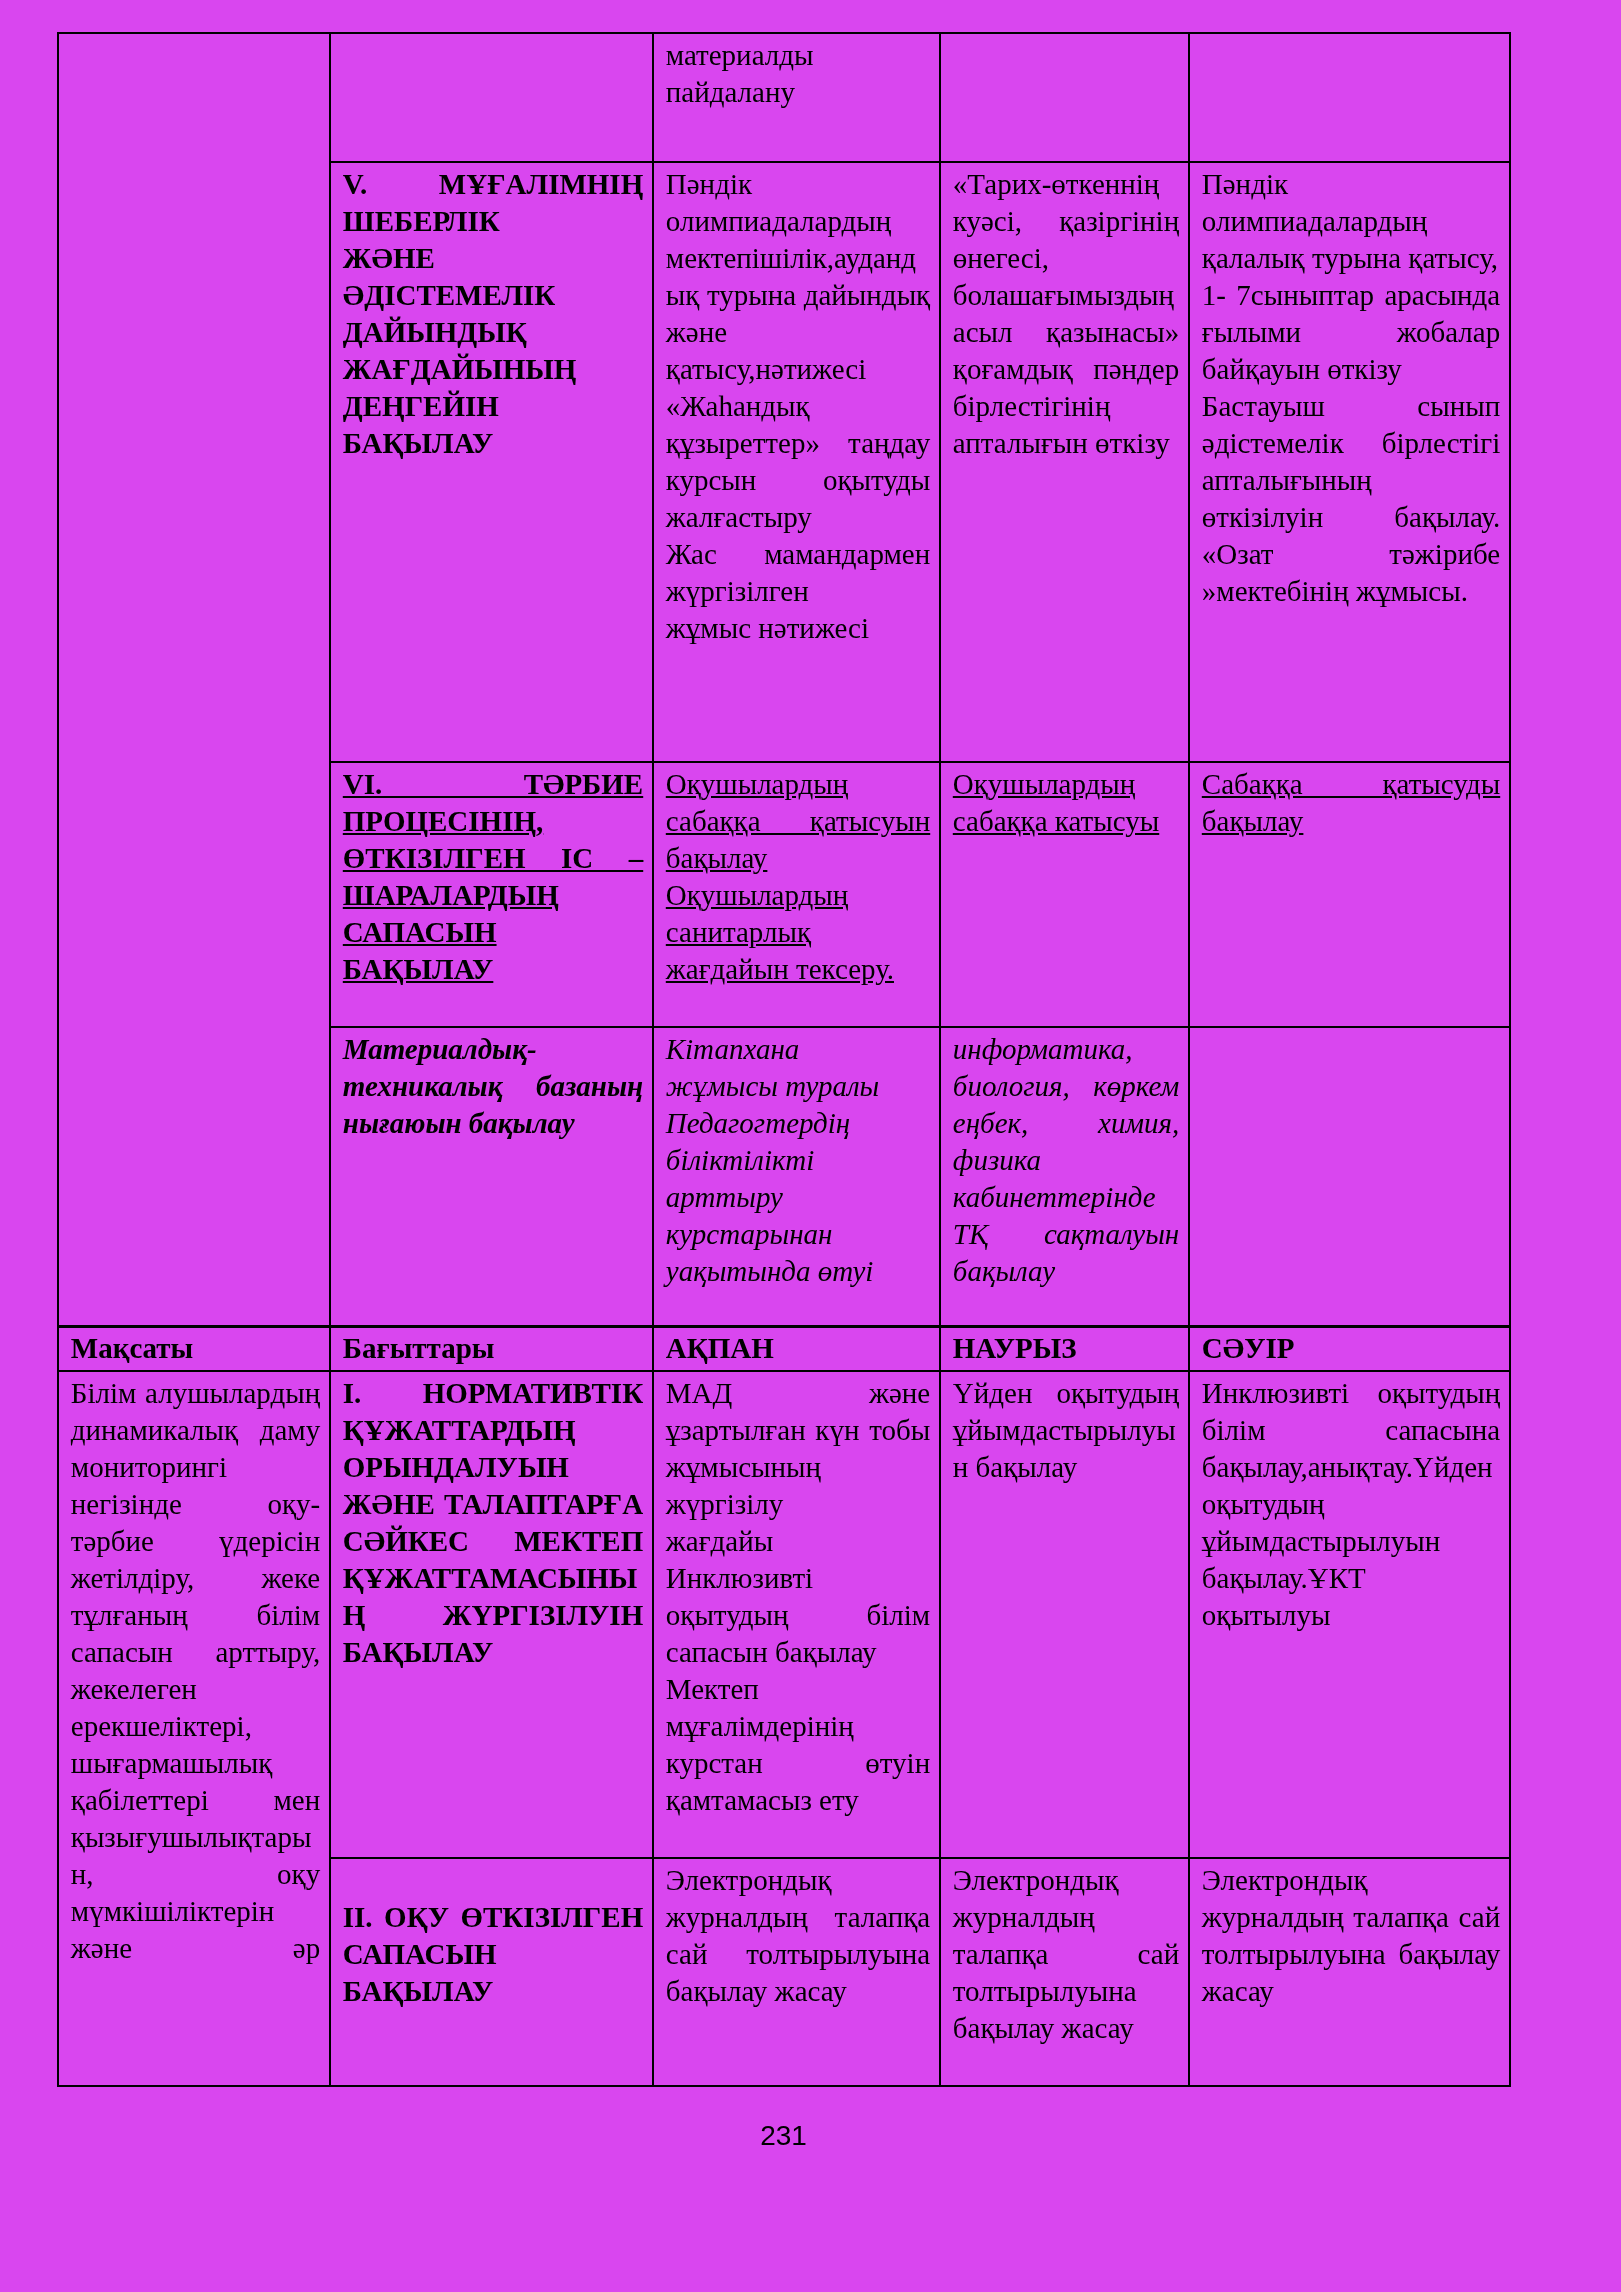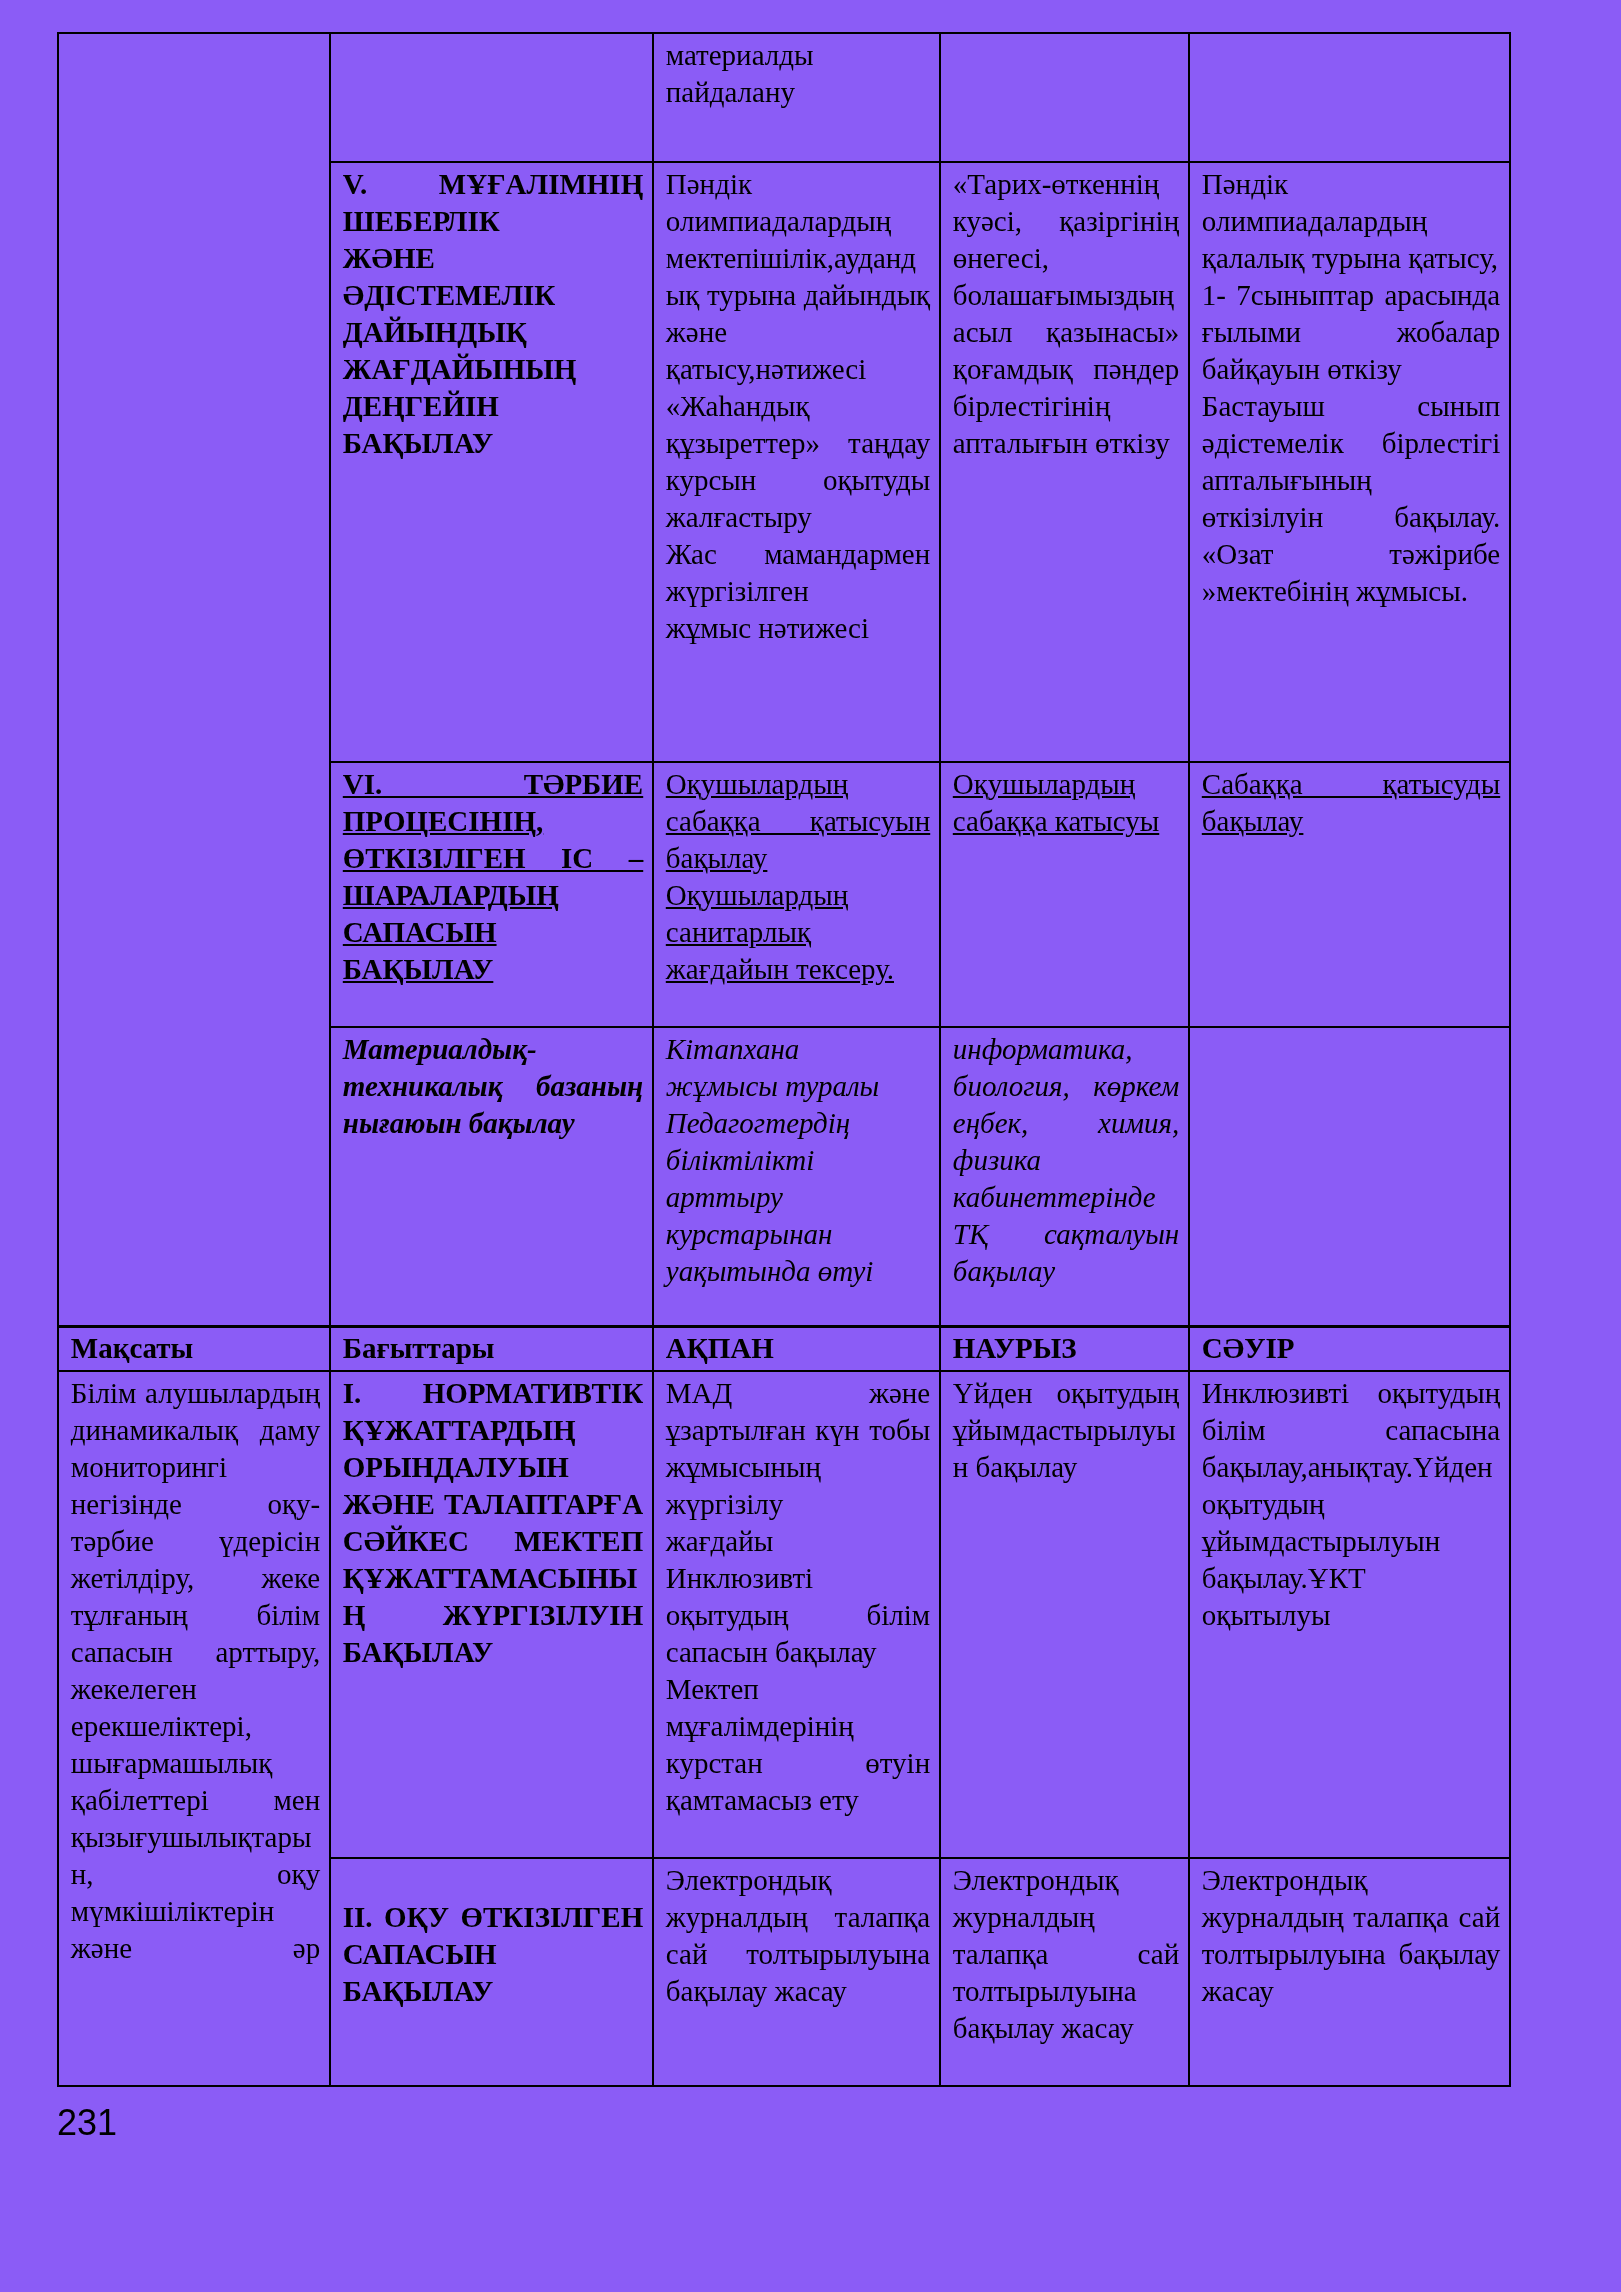--- a/index.html
+++ b/index.html
@@ -1,20 +1,20 @@
 <!DOCTYPE html>
 <html><head>
 <meta charset="utf-8">
 <style>
   html, body { margin: 0; padding: 0; background: #ffffff; }
   .page {
     position: relative;
     width: 1621px;
     height: 2293px;
-    background: #8b5cf6;
+    background: #d946ef;
     font-family: "Liberation Serif", "DejaVu Serif", serif;
     color: #000000;
     box-sizing: border-box;
     padding-top: 32px;
     padding-left: 57px;
   }
   table.plan {
     border-collapse: collapse;
     table-layout: fixed;
     width: 1453px;
@@ -41,23 +41,24 @@
   tr.rA td { height: 129px; }
   tr.rV td { height: 600px; }
   tr.rVI td { height: 265px; text-decoration: underline; }
   tr.rM td { height: 300px; font-style: italic; }
   tr.rHead th { height: 43px; text-align: left; white-space: normal; border-radius: 11px; }
   tr.rI td { height: 487px; }
   tr.rII td { height: 228px; }
   td.goalcell { text-align: justify; text-align-last: justify; }
   .pagenum {
     width: 1453px;
-    margin-top: 15px;
+    margin-top: 33px;
+    text-align: center;
     font-family: "Liberation Sans", "DejaVu Sans", sans-serif;
-    font-size: 36px;
+    font-size: 28px;
     color: #000000;
   }
 </style>
 </head>
 <body>
 
 <div class="page">
 
   <table class="plan first">
     <colgroup>

